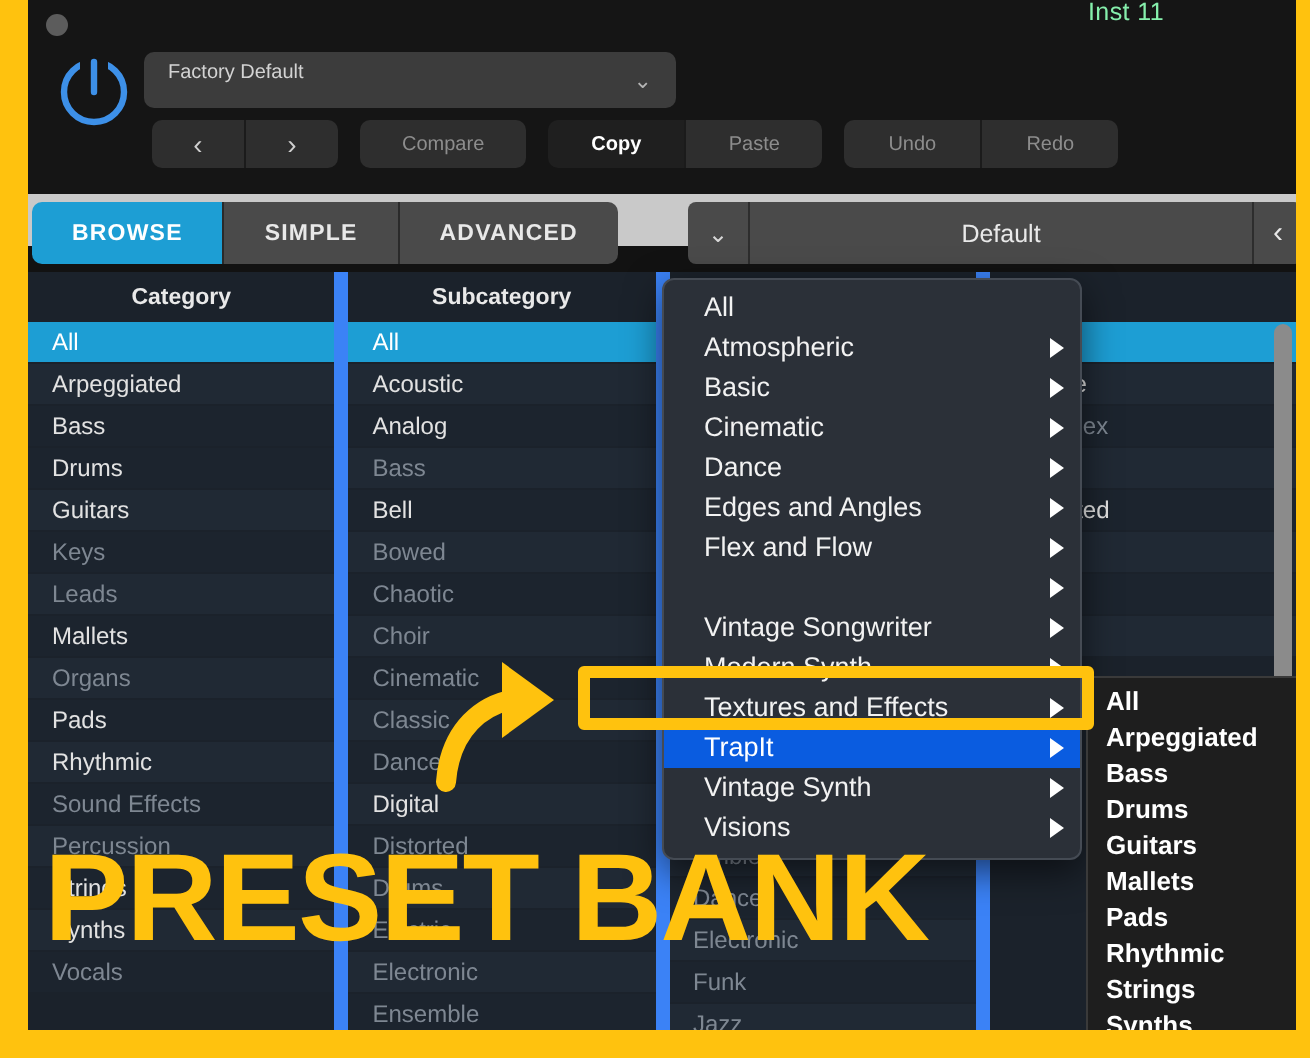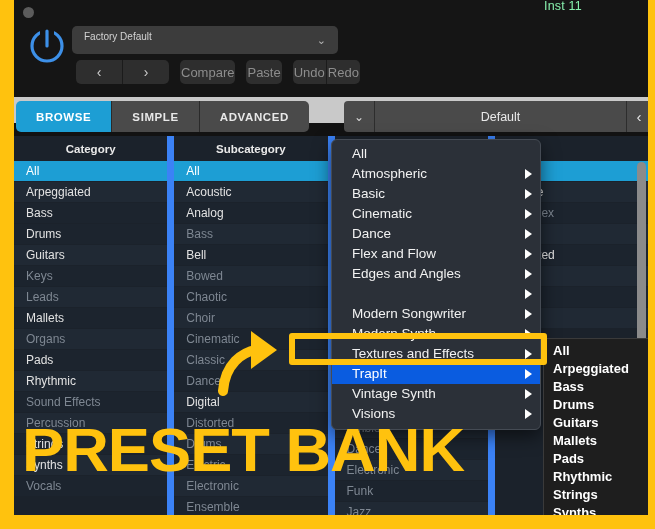--- a/index.html
+++ b/index.html
@@ -33,23 +33,23 @@
   .presetbar{
     position:absolute;left:58px;top:26px;width:266px;height:28px;
     background:#3c3c3c;border-radius:5px;
   }
   .presetbar .nm{position:absolute;left:12px;top:5px;font-size:10px;color:#d3d3d3;}
   .presetbar .chev{position:absolute;right:12px;top:8px;font-size:11px;color:#b5b5b5;}
 
   .tbrow{position:absolute;left:62px;top:60px;height:24px;display:flex;align-items:stretch;gap:0;}
   .tbgrp{display:flex;border-radius:5px;overflow:hidden;margin-right:11px;}
   .tbbtn{
-    background:#2e2e2e;color:#b9b9b9;font-size:13px;
+    background:#2e2e2e;color:#b9b9b9;font-size:10px;
     display:flex;align-items:center;justify-content:center;
-    padding:0 1px;border-right:1px solid #1b1b1b;min-width:26px;height:24px;
+    padding:0 21px;border-right:1px solid #1b1b1b;min-width:26px;height:24px;
   }
   .tbbtn:last-child{border-right:none;}
   .tbbtn.arrow{font-size:14px;color:#cfcfcf;padding:0 10px;}
   .tbbtn.strong{background:#1f1f1f;color:#ffffff;font-weight:bold;}
   .tbbtn.dim{color:#8d8d8d;}
 
   
   .tabstrip{position:relative;height:26px;background:#c9c9c9;}
   .tabs{position:absolute;left:2px;top:4px;display:flex;border-radius:5px;overflow:hidden;}
   .tab{
@@ -152,20 +152,21 @@
 
       <div class="tbrow">
         <div class="tbgrp">
           <div class="tbbtn arrow">‹</div>
           <div class="tbbtn arrow">›</div>
         </div>
         <div class="tbgrp">
           <div class="tbbtn dim">Compare</div>
         </div>
         <div class="tbgrp">
+          <div class="tbbtn strong">Copy</div>
           <div class="tbbtn dim">Paste</div>
         </div>
         <div class="tbgrp">
           <div class="tbbtn dim">Undo</div>
           <div class="tbbtn dim">Redo</div>
         </div>
       </div>
     </div>
 
     <div class="tabstrip">
@@ -258,24 +259,24 @@
 
     </div>
   </div>
 
   <div class="menu" id="menu">
       <div class="mi"><span>All</span></div>
       <div class="mi"><span>Atmospheric</span><span class="sub"></span></div>
       <div class="mi"><span>Basic</span><span class="sub"></span></div>
       <div class="mi"><span>Cinematic</span><span class="sub"></span></div>
       <div class="mi"><span>Dance</span><span class="sub"></span></div>
+      <div class="mi"><span>Edges and Angles</span><span class="sub"></span></div>
       <div class="mi"><span>Flex and Flow</span><span class="sub"></span></div>
-      <div class="mi"><span>Edges and Angles</span><span class="sub"></span></div>
       <div class="mi"><span class="sub"></span></div>
-      <div class="mi"><span>Modern Songwriter</span><span class="sub"></span></div>
+      <div class="mi"><span>Vintage Songwriter</span><span class="sub"></span></div>
       <div class="mi"><span>Modern Synth</span><span class="sub"></span></div>
       <div class="mi"><span>Textures and Effects</span><span class="sub"></span></div>
       <div class="mi hi"><span>TrapIt</span><span class="sub"></span></div>
       <div class="mi"><span>Vintage Synth</span><span class="sub"></span></div>
       <div class="mi"><span>Visions</span><span class="sub"></span></div>
     </div>
 
   <div class="submenu" id="submenu">
       <div class="smi">All</div>
       <div class="smi">Arpeggiated</div>

